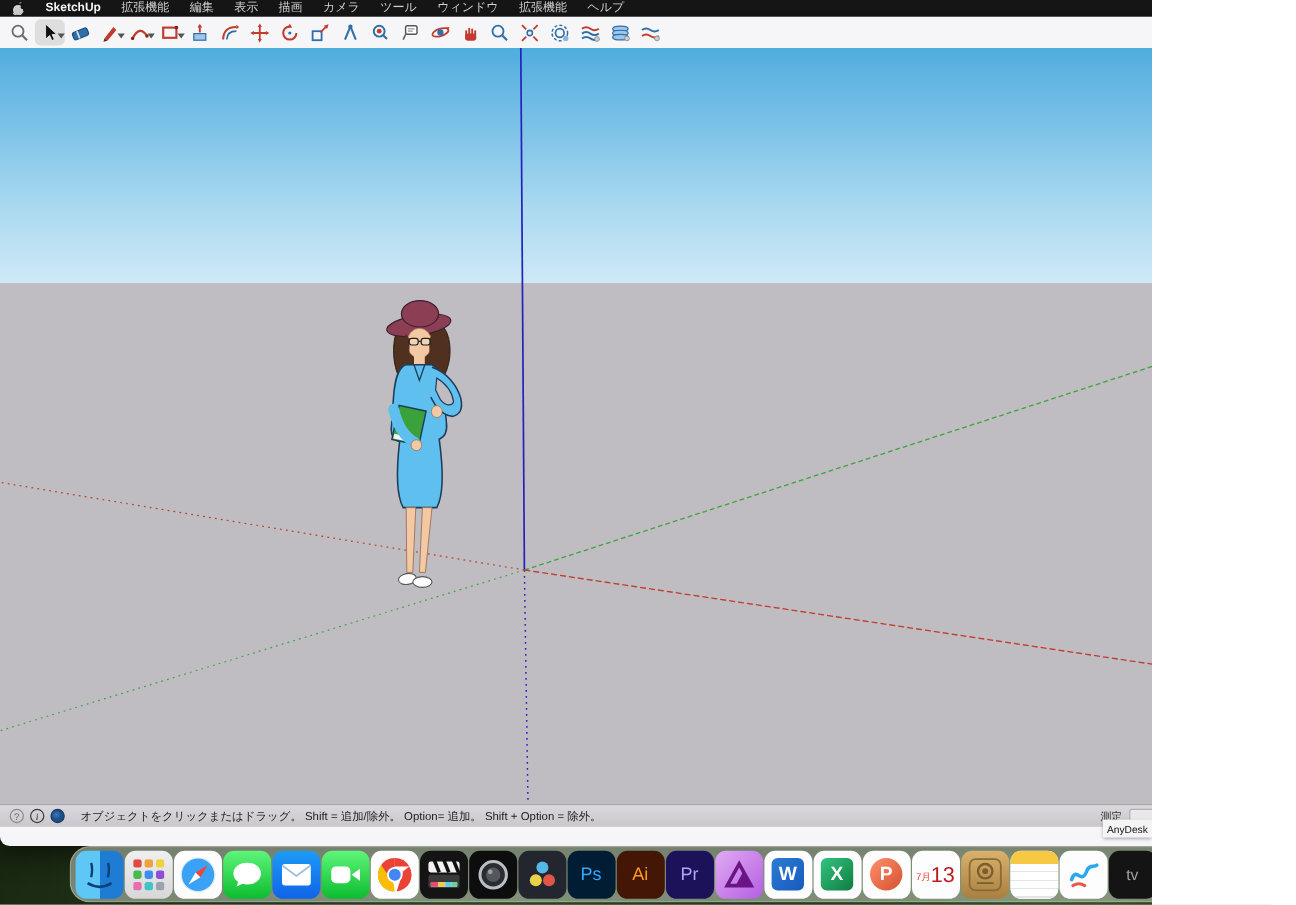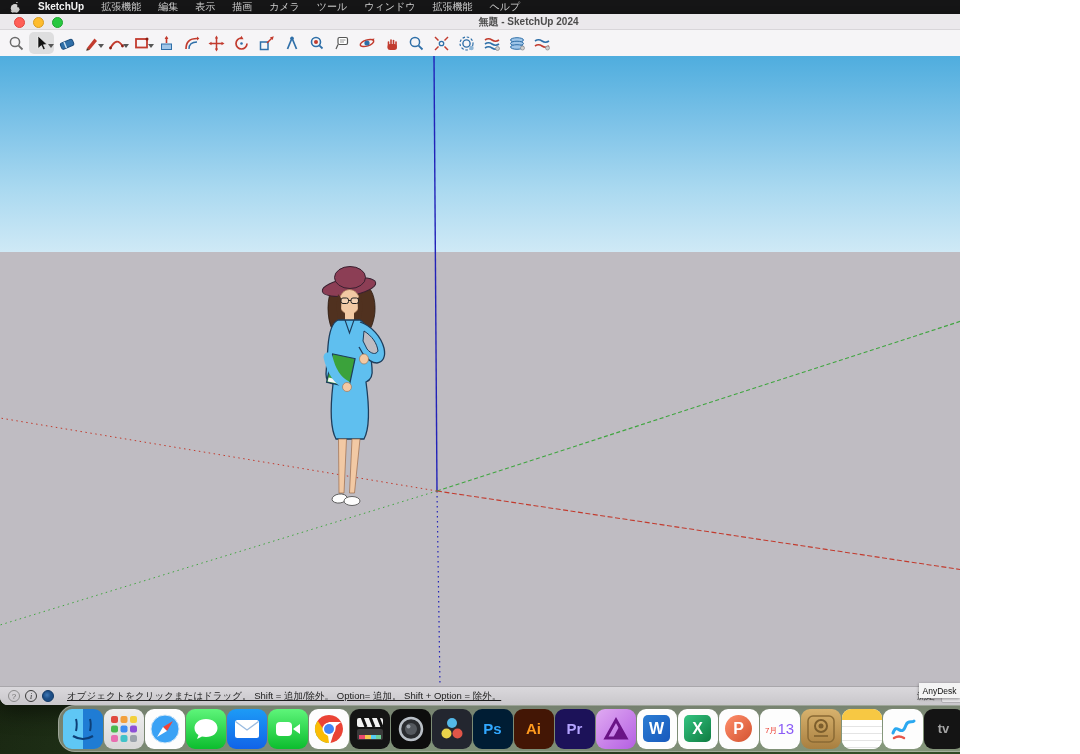--- a/index.html
+++ b/index.html
@@ -49,36 +49,36 @@
 
   
   .statusbar { position:relative; height:19px; background:linear-gradient(#dad8dc,#c9c7cb);
     border-top:1px solid #a9a7ab; display:flex; align-items:center; padding:0 8px; }
   .sb-ic { width:12px; height:12px; border-radius:50%; flex:none; margin-right:5px;
     display:flex; align-items:center; justify-content:center; font-size:8px; }
   .sb-help { border:1px solid #8b8b8b; color:#6d6d6d; }
   .sb-info { border:1px solid #3a3a3a; color:#222; font-style:italic; font-family:"Liberation Serif",serif; }
   .sb-globe { background:#1d4e86; border:1px solid #143a66;
     background-image:radial-gradient(4px 4px at 4px 4px, #3f78b5, rgba(0,0,0,0)); }
-  .sb-hint { font-size:9.5px; color:#1c1c1c; margin-left:8px; white-space:nowrap;text-decoration:underline; }
+  .sb-hint { font-size:9.5px; color:#1c1c1c; margin-left:8px; white-space:nowrap; }
   .sb-measure { position:absolute; right:14px; top:0; height:19px; display:flex; align-items:center; gap:6px; }
   .sb-mlabel { font-size:9px; color:#333; }
   .sb-minput { width:102px; height:13px; background:#e9e8ea; border:1px solid #b2b0b4; border-radius:2px; font-size:9px; }
 
   
   .anydesk-tip { position:absolute; right:0; top:683px; width:41px; height:15px; background:#f4f4f4;
     box-shadow:0 1px 3px rgba(0,0,0,.4); font-size:8.5px; color:#111; display:flex; align-items:center; justify-content:center; z-index:40; }
 
   
   .dock { position:absolute; left:58px; top:705px; width:1022px; height:47px;
     background:rgba(196,206,190,0.55); border:1px solid rgba(255,255,255,0.28); border-right:none;
     border-radius:17px 0 0 17px; display:flex; align-items:center; padding:0 3px; z-index:30; }
   .dk { width:40px; height:40px; border-radius:9px; position:relative; flex:none; margin:0 0.5px;
     display:flex; align-items:center; justify-content:center; overflow:hidden; }
-  .dk .lbl { font-weight:bold; }
+  .dk .lbl { font-weight:normal; }
   .badge { position:absolute; top:-3px; right:-3px; min-width:13px; height:13px; border-radius:7px;
     background:#ec3b2f; color:#fff; font-size:8px; display:flex; align-items:center; justify-content:center;
     border:1px solid rgba(255,255,255,.6); z-index:2; overflow:visible; }
 
   .ic-finder { background:linear-gradient(90deg,#5fc7f5 50%, #1f7cd4 50%); }
   .ic-launchpad { background:linear-gradient(#efefef,#d7d7d7); }
   .ic-safari { background:#fdfdfd; }
   .ic-messages { background:linear-gradient(#5ef57a,#0cbd2e); }
   .ic-mail { background:linear-gradient(#1d9bf6,#1163e8); }
   .ic-facetime { background:linear-gradient(#5ef57a,#0cbd2e); }
@@ -124,28 +124,20 @@
     <span class="mi">描画</span>
     <span class="mi">カメラ</span>
     <span class="mi">ツール</span>
     <span class="mi">ウィンドウ</span>
     <span class="mi">拡張機能</span>
     <span class="mi">ヘルプ</span>
   </div>
 
   <div class="window">
 
-    <div class="titlebar">
-      <div class="lights">
-        <div class="light red"></div>
-        <div class="light yellow"></div>
-        <div class="light green"></div>
-      </div>
-      <div class="wtitle">無題 - SketchUp 2024</div>
-    </div>
 
     <div class="toolbar">
       <div class="tool">
         <svg width="17" height="17" viewBox="0 0 17 17">
             <circle cx="7" cy="7" r="4.6" fill="none" stroke="#6b6b6b" stroke-width="1.5"></circle>
             <line x1="10.6" y1="10.6" x2="14.5" y2="14.5" stroke="#6b6b6b" stroke-width="1.8"></line>
           </svg>
       </div>
       <div class="tool active">
         <svg width="16" height="16" viewBox="0 0 16 16">
@@ -513,21 +505,21 @@
       <span class="sub-sq" style="width:27px;height:27px;background:linear-gradient(135deg,#2b7cd3,#185abd);font-size:16px;">W</span>
     </div>
     <div class="dk ic-excel">
       <span class="sub-sq" style="width:27px;height:27px;background:linear-gradient(135deg,#33c481,#107c41);font-size:16px;">X</span>
     </div>
     <div class="dk ic-ppt">
       <span class="sub-sq" style="width:27px;height:27px;border-radius:14px;background:linear-gradient(135deg,#ff8f6b,#d35230);font-size:16px;">P</span>
     </div>
     <div class="dk ic-cal">
       <span style="font-size:8px;color:#ec3b2f;line-height:9px;margin-top:3px;">7月</span>
-      <span style="font-size:15px;color:#8b5cf6;line-height:20px;">13</span>
+      <span style="font-size:18px;color:#b91c1c;line-height:20px;">13</span>
     </div>
     <div class="dk ic-gold">
       <svg width="30" height="30" viewBox="0 0 30 30">
           <rect x="2" y="2" width="26" height="26" rx="5" fill="none" stroke="#8a6a34" stroke-width="1.5"></rect>
           <circle cx="15" cy="12" r="6" fill="none" stroke="#7c5e2d" stroke-width="2"></circle>
           <circle cx="15" cy="12" r="2.5" fill="#7c5e2d"></circle>
           <line x1="8" y1="22" x2="22" y2="22" stroke="#7c5e2d" stroke-width="1.5"></line>
         </svg>
     </div>
     <div class="dk ic-notes">

